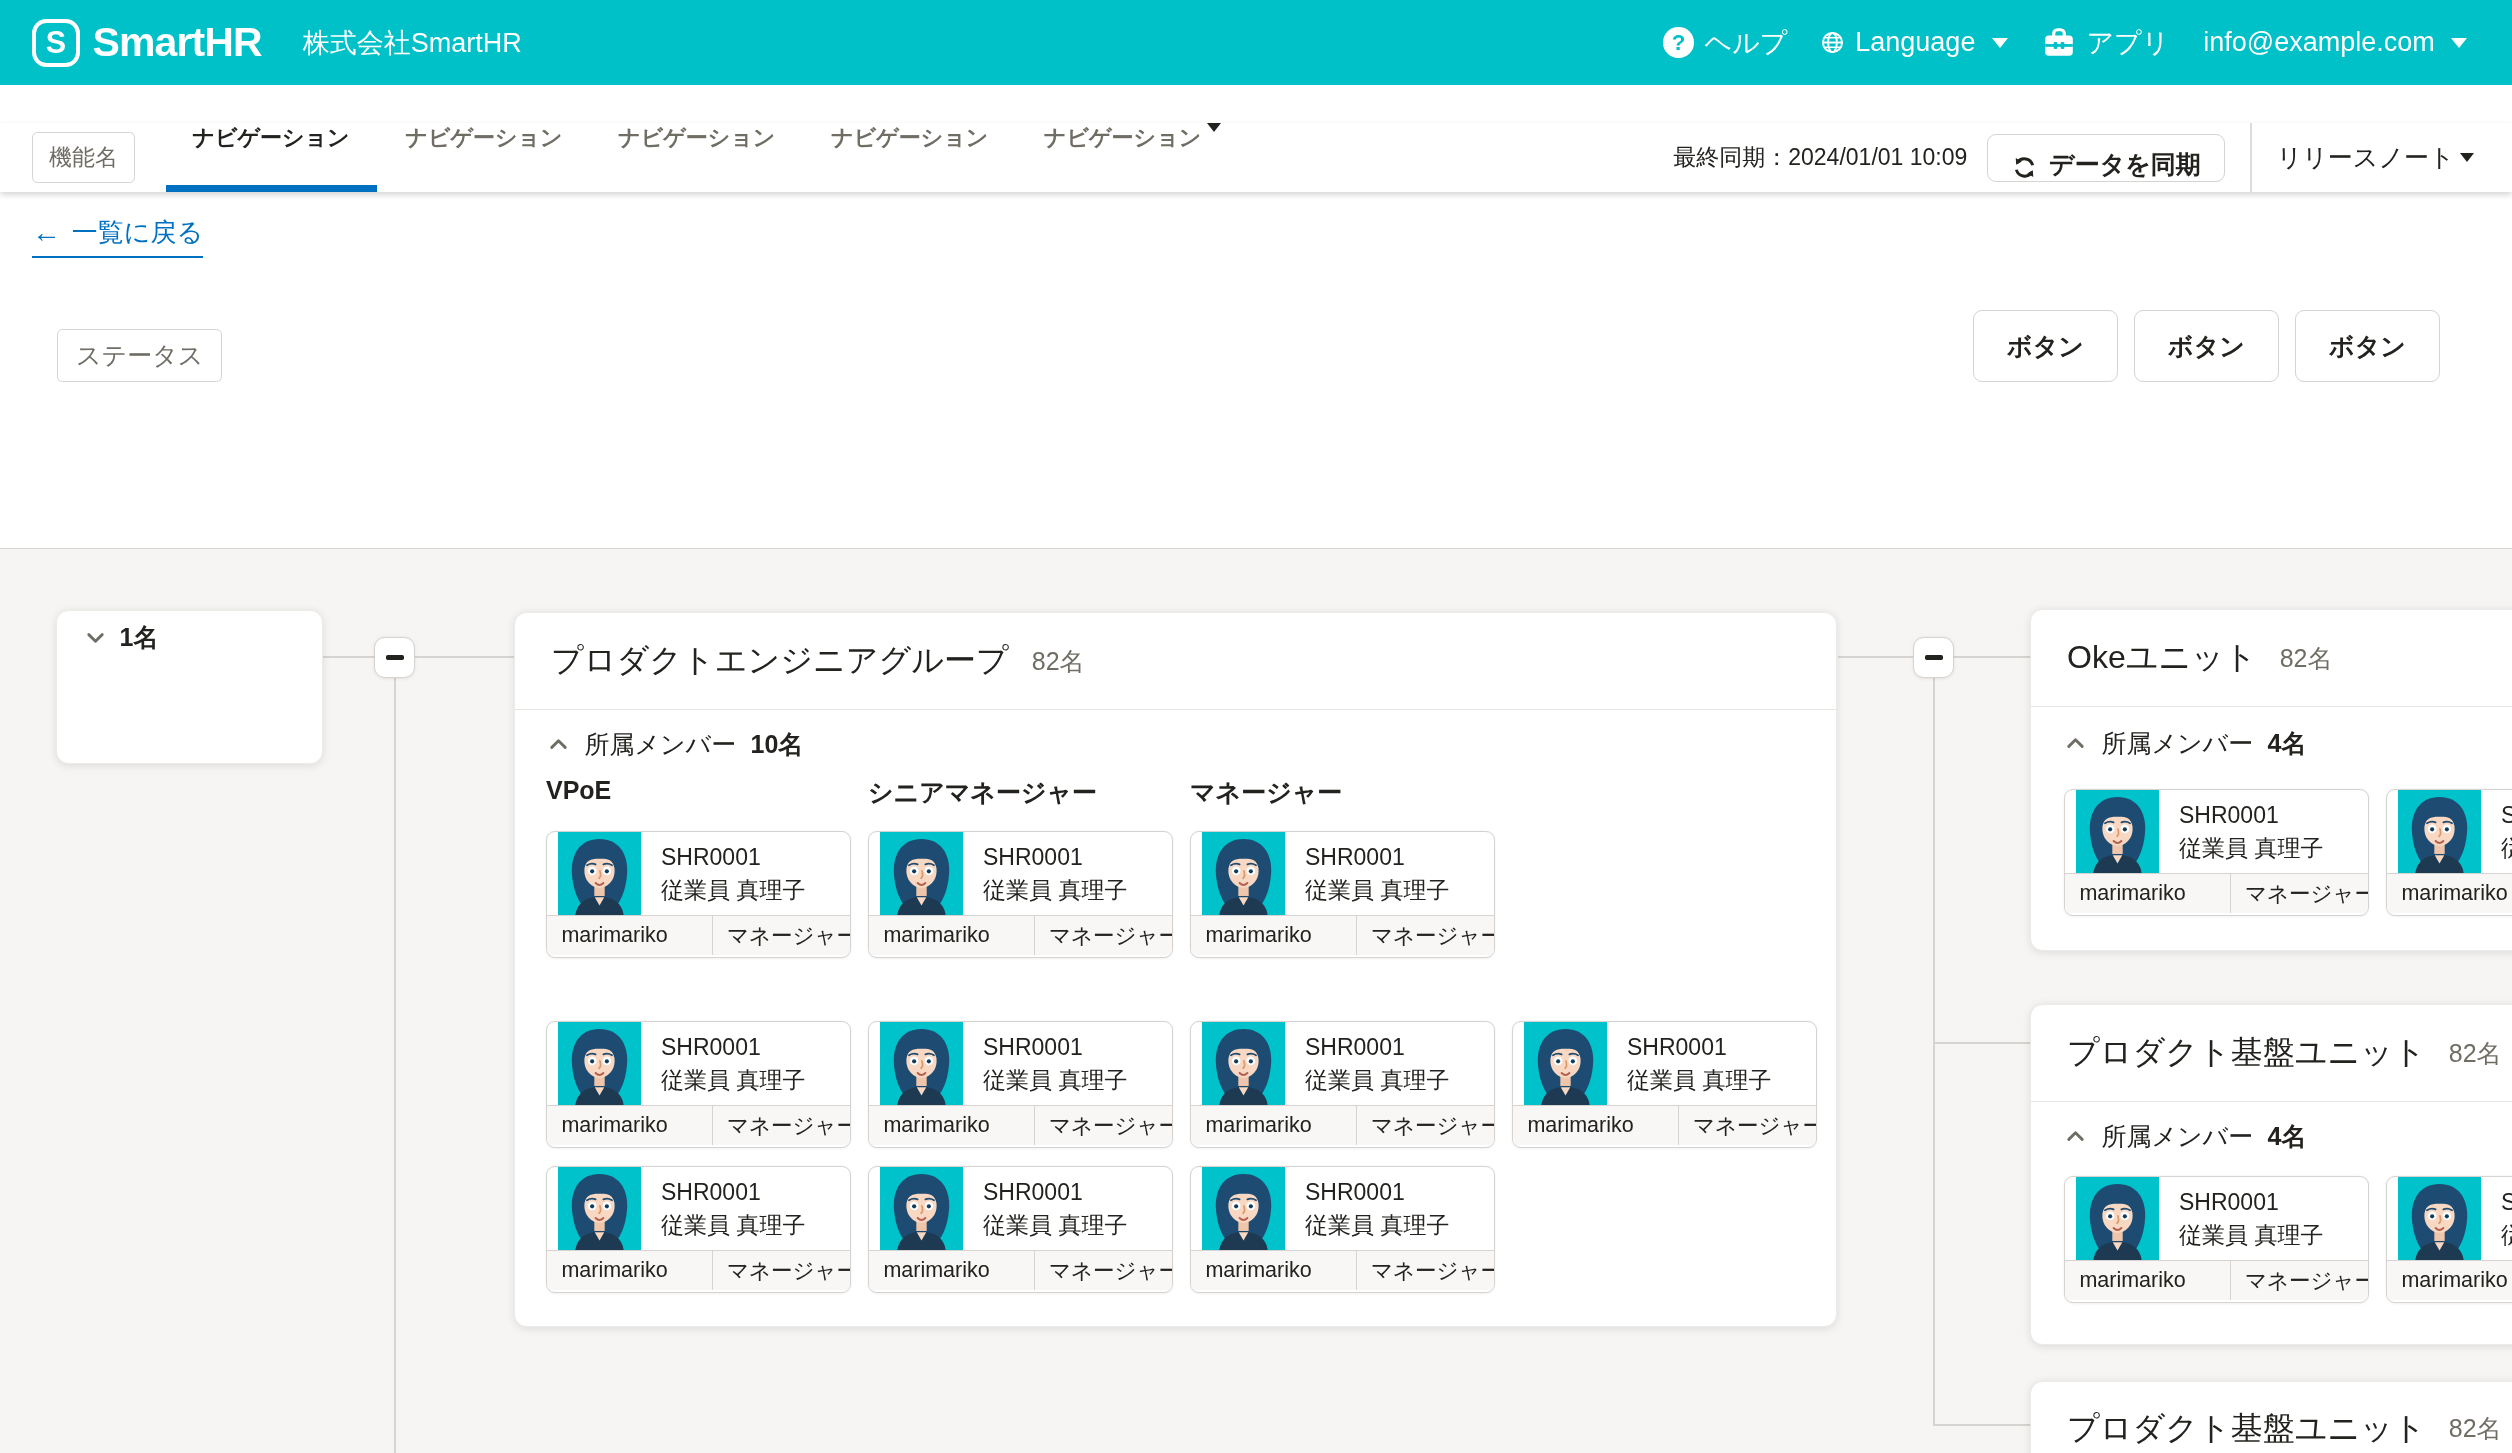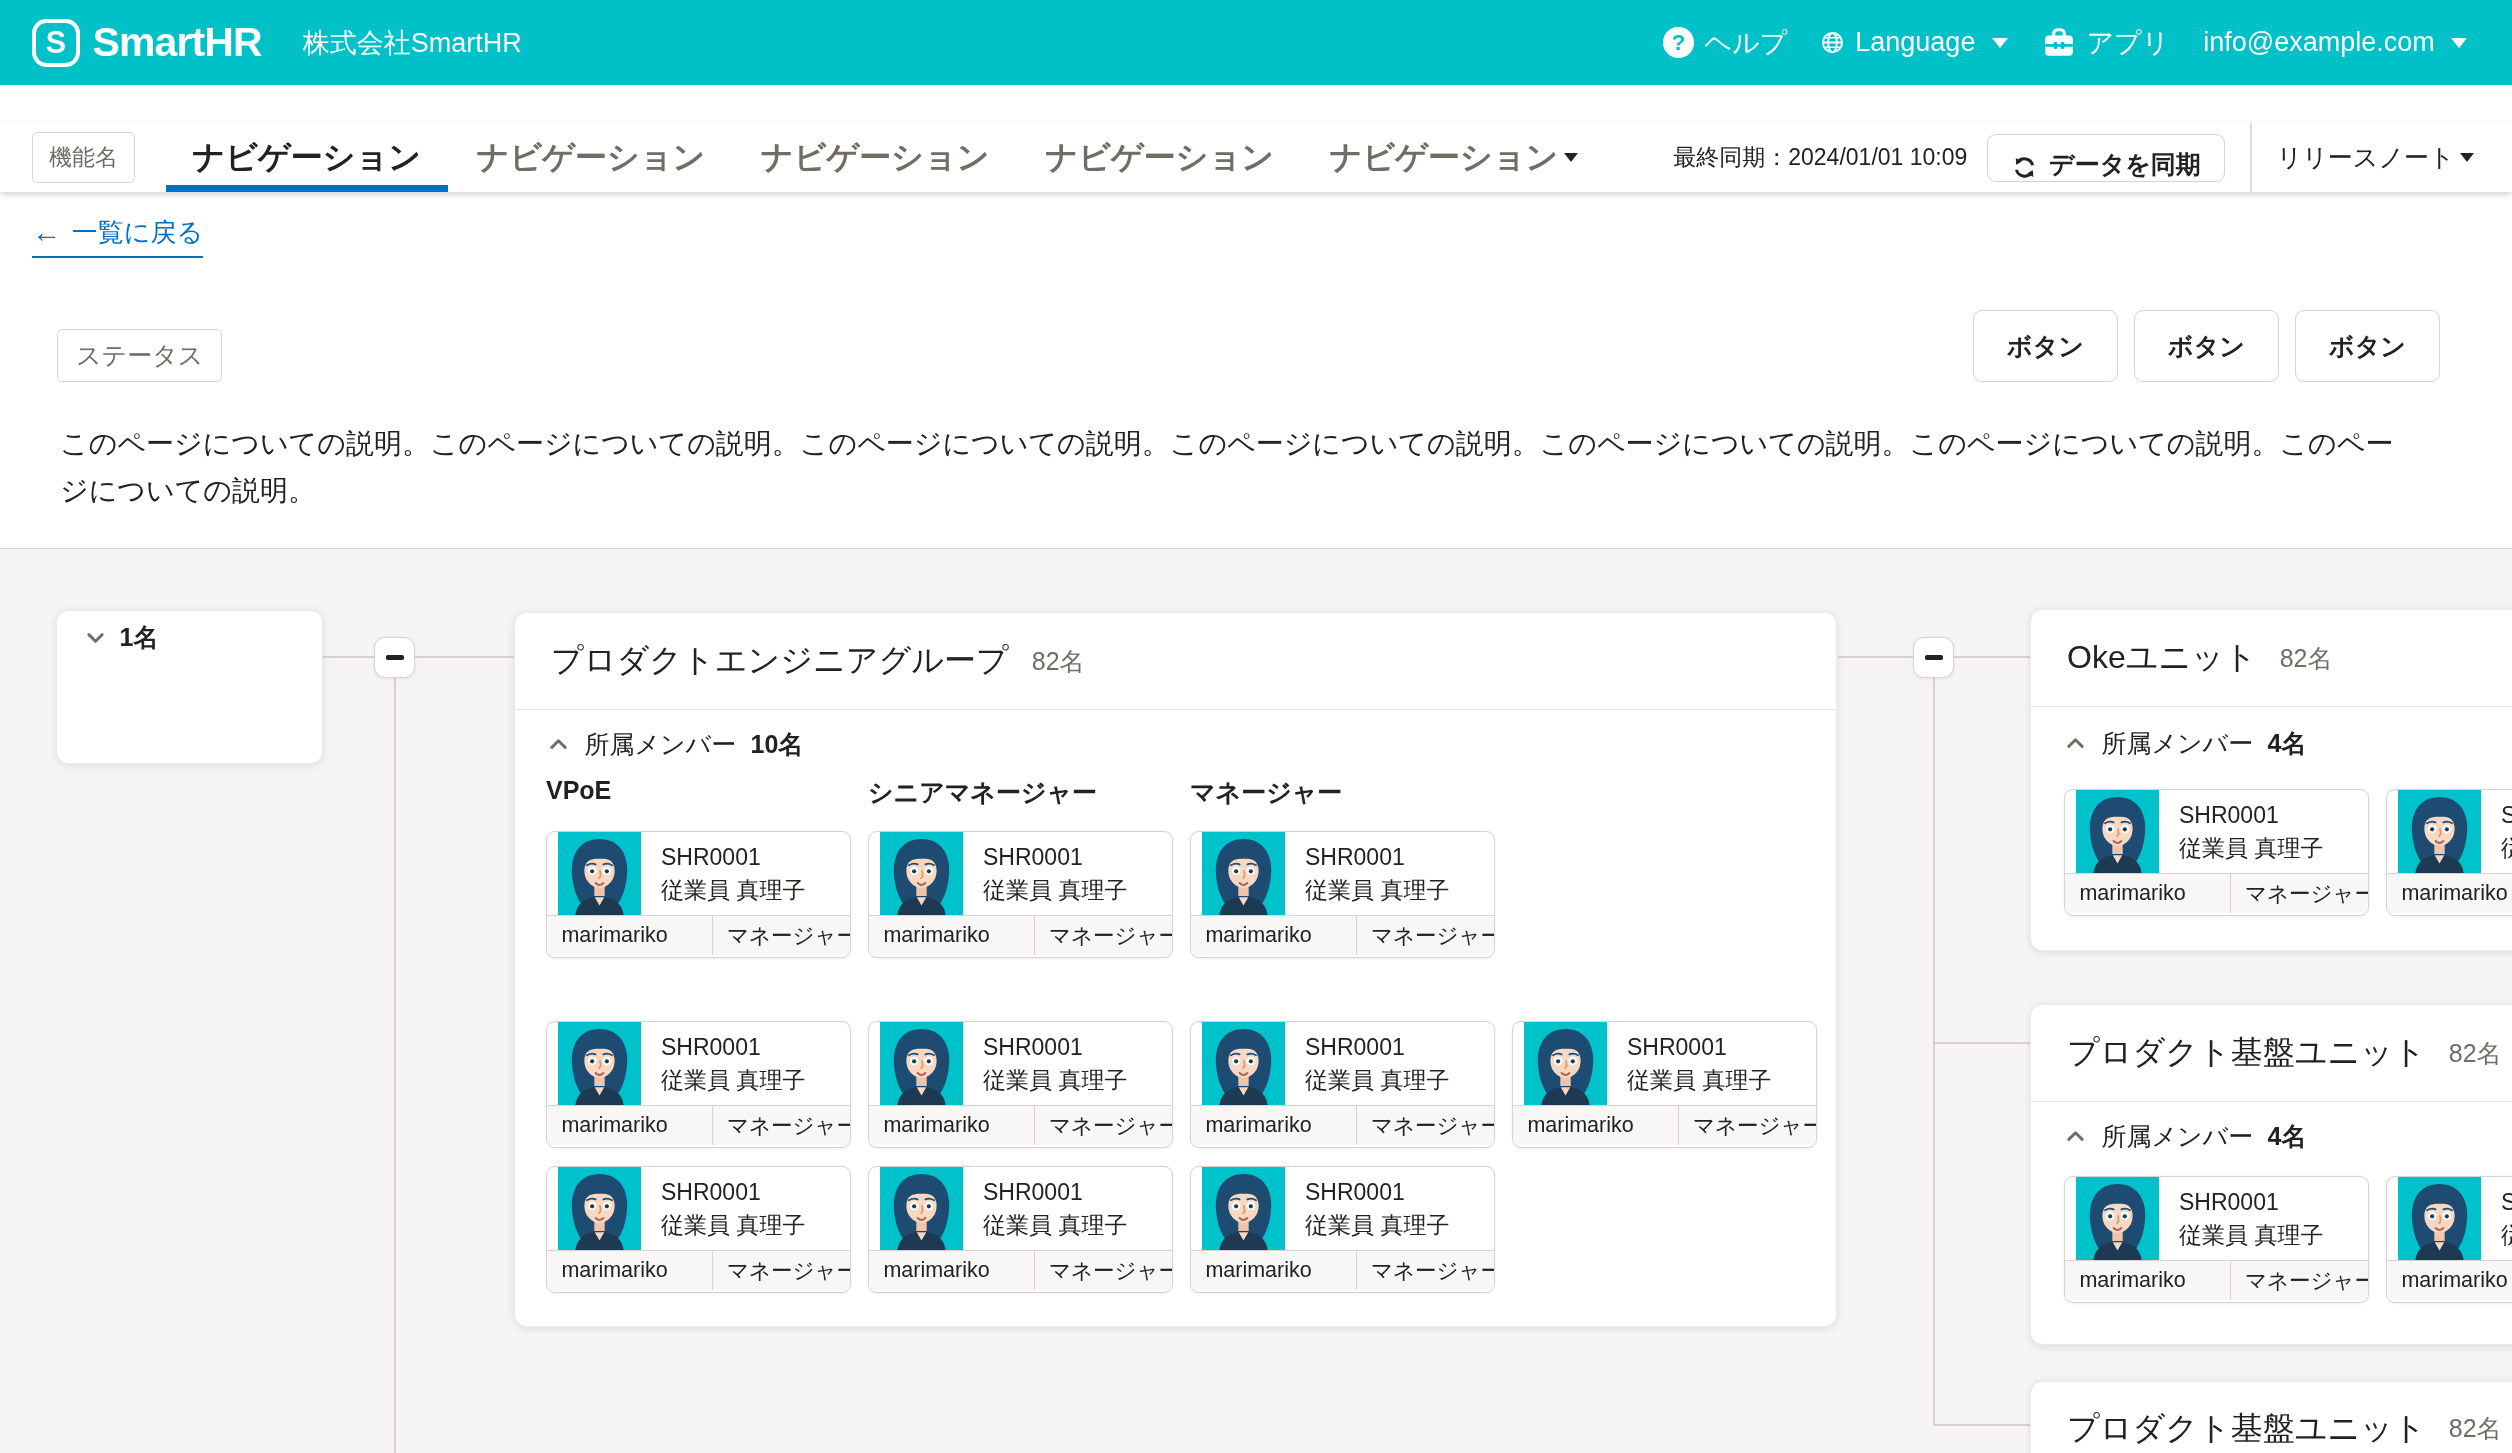--- a/index.html
+++ b/index.html
@@ -39,22 +39,22 @@
     padding: 0 38px 0 32px;
     box-shadow: 0 2.7px 6.3px rgba(0,0,0,0.18);
     margin-top: 38px;
   }
   .feature-badge {
     border:1.8px solid #d6d3d0; border-radius:5.4px; background:#fff;
     padding: 9px 16px; font-size:23px; color:#706d65; margin-right:30.5px; white-space:nowrap;
   }
   .nav-tabs { display:flex; height:69px; }
   .nav-tab {
-    position:relative; display:flex; align-items:center; padding:0 27px; margin-right:1.8px;
-    font-size:32px; font-weight:bold; color:#706d65; white-space:nowrap; cursor:pointer;
+    position:relative; display:flex; align-items:flex-start; padding:0 27px; margin-right:1.8px;
+    font-size:22px; font-weight:bold; color:#706d65; white-space:nowrap; cursor:pointer;
   }
   .nav-tab.active { color:#23221e; }
   .nav-tab.active::after {
     content:""; position:absolute; left:0; right:0; bottom:0; height:7.2px; background:#0071c1;
   }
   .sync-label { margin-left:auto; font-size:23px; white-space:nowrap; }
   .sync-btn {
     margin-left:20px; height:48px; padding:0 23px;
     border:1.8px solid #d6d3d0; border-radius:9px; background:#fff;
     font-size:25px; font-weight:bold; color:#23221e;
@@ -260,21 +260,20 @@
       <span class="back-arrow">←</span>
       <span>一覧に戻る</span>
     </a>
     <div class="title-row">
       <span class="status-badge">ステータス</span>
       <div class="title-spacer"></div>
       <button class="page-btn">ボタン</button>
       <button class="page-btn">ボタン</button>
       <button class="page-btn">ボタン</button>
     </div>
-    <p class="description">このページについての説明。このページについての説明。このページについての説明。このページについての説明。このページについての説明。このページについての説明。このページについての説明。</p>
   </section>
 
   <section class="org-area">
 
     <div class="conn" style="left:323px; top:107px; width:51px;  height:1.8px;"></div>
     <div class="conn" style="left:415px; top:107px; width:99px; height:1.8px;"></div>
     <div class="conn" style="left:394px; top:129px; width:1.8px;   height:813px;"></div>
     <div class="conn" style="left:1838px;top:107px; width:75px;  height:1.8px;"></div>
     <div class="conn" style="left:1954px;top:107px; width:76px;  height:1.8px;"></div>
     <div class="conn" style="left:1933px;top:129px; width:1.8px;   height:747px;"></div>

